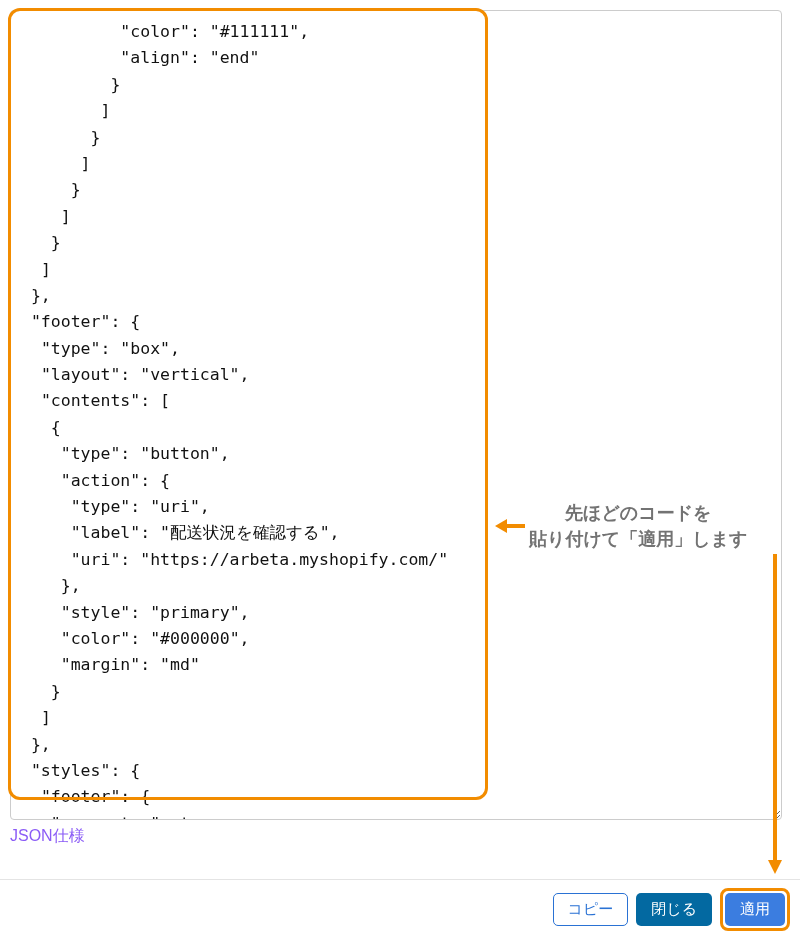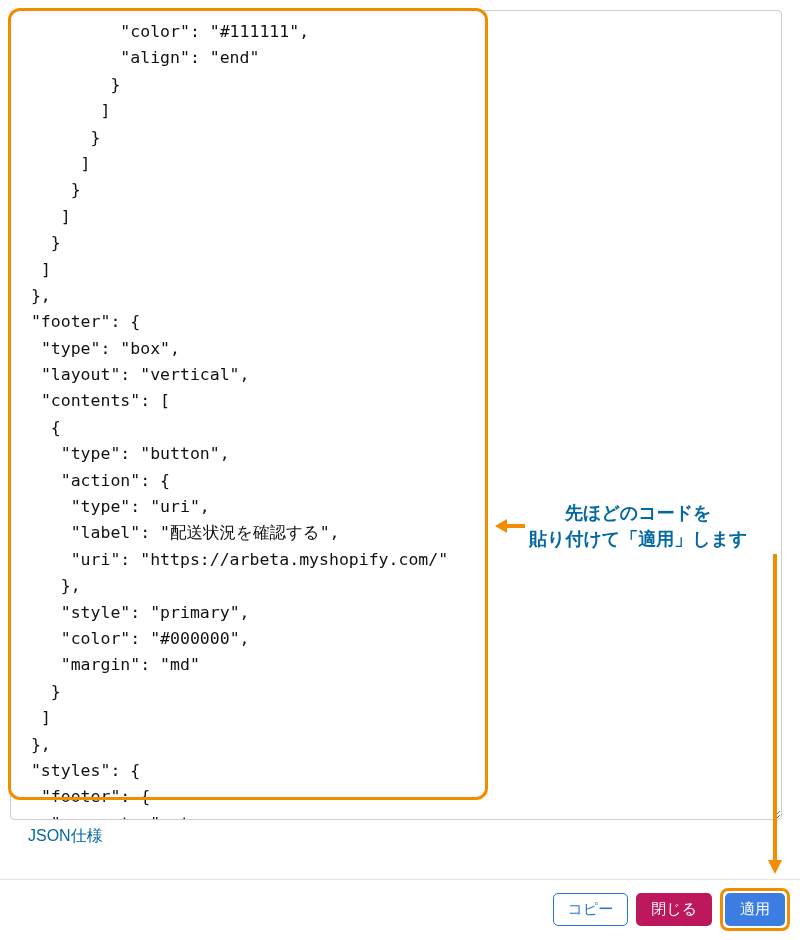--- a/index.html
+++ b/index.html
@@ -57,39 +57,39 @@
       gap: 4px;
     }
     .arrow-left {
       display: inline-flex;
       align-items: center;
     }
     .arrow-left svg { display: block; }
     .anno-text {
       font-size: 18px;
       font-weight: 700;
-      color: #0369a1;
+      color: #737373;
       text-align: center;
       line-height: 1.45;
     }
     .arrow-down {
       position: absolute;
       top: 554px;
       left: 765px;
       z-index: 6;
       pointer-events: none;
     }
     .arrow-down svg { display: block; }
     .link-json {
-      color: #0369a1;
+      color: #8b5cf6;
       font-size: 16px;
       text-decoration: none;
       display: inline-block;
       margin-top: 6px;
-      margin-left: 18px;
+      margin-left: 0;
     }
     .button-bar {
       border-top: 1px solid #e4e4e4;
       margin-top: 22px;
       padding: 8px 10px 0 0;
       display: flex;
       justify-content: flex-end;
       gap: 8px;
       align-items: center;
     }
@@ -100,21 +100,21 @@
       cursor: pointer;
       border: 1px solid transparent;
       font-family: inherit;
     }
     .btn-outline {
       background: #fff;
       color: #2a72d4;
       border: 1px solid #2a72d4;
     }
     .btn-grey {
-      background: #be185d;
+      background: #0369a1;
       color: #fff;
     }
     .btn-primary {
       background: #3b7de0;
       color: #fff;
     }
     .apply-highlight {
       border: 3px solid #f28c00;
       border-radius: 8px;
       padding: 2px;

